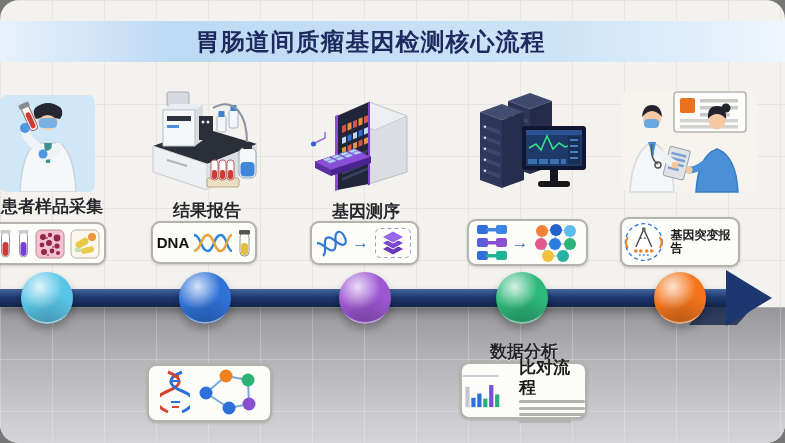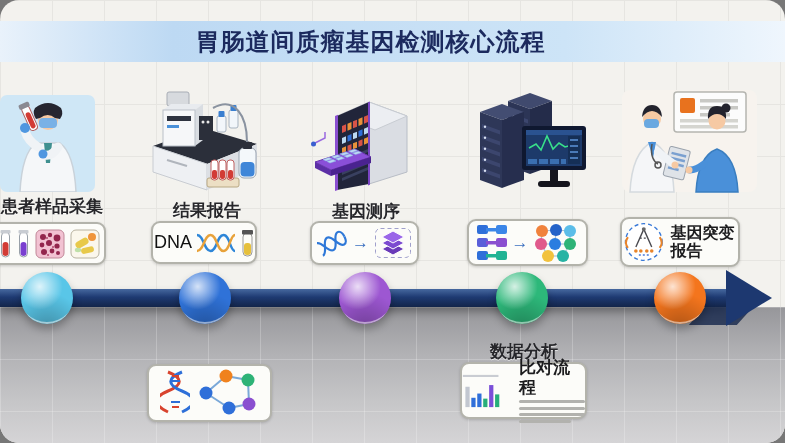--- a/index.html
+++ b/index.html
@@ -26,22 +26,22 @@
   #arrow-head{left:726px;top:270px;width:0;height:0;
     border-top:28px solid transparent;border-bottom:28px solid transparent;border-left:46px solid #1d3870;}
   .node{width:52px;height:52px;border-radius:50%;top:272px;
     background-image:radial-gradient(circle at 36% 28%,rgba(255,255,255,.80),rgba(255,255,255,0) 46%),
                      radial-gradient(circle at 50% 115%,rgba(0,0,0,.30),rgba(0,0,0,0) 60%);
     box-shadow:inset 0 -5px 0 -3px rgba(255,255,255,.5),0 5px 8px rgba(0,0,0,.28);}
   .stage-label{font-weight:bold;font-size:17px;color:#26262a;text-align:center;width:140px;white-space:nowrap;
     text-shadow:0 1px 0 rgba(255,255,255,.6);}
   .chip{background:#fcfcf9;border:2px solid #b3b3ab;border-radius:9px;box-sizing:border-box;
     box-shadow:0 1px 3px rgba(0,0,0,.18);display:flex;align-items:center;justify-content:center;gap:5px;}
-  .chip-text{font-weight:bold;font-size:16px;color:#1c1c1e;line-height:1.12;}
-  .dna-text{font-weight:normal;font-size:18px;color:#111;}
+  .chip-text{font-weight:bold;font-size:12px;color:#1c1c1e;line-height:1.12;}
+  .dna-text{font-weight:bold;font-size:15px;color:#111;}
   .mini-arrow{font-size:17px;color:#3a6fc0;font-weight:bold;}
   .report-lines .line{height:3px;background:#b2b2ae;border-radius:2px;margin-top:3.5px;}
   svg{display:block;}
 </style>
 </head>
 <body>
 
 <div id="canvas">
 
   <div id="bottom-zone" class="abs"></div>

